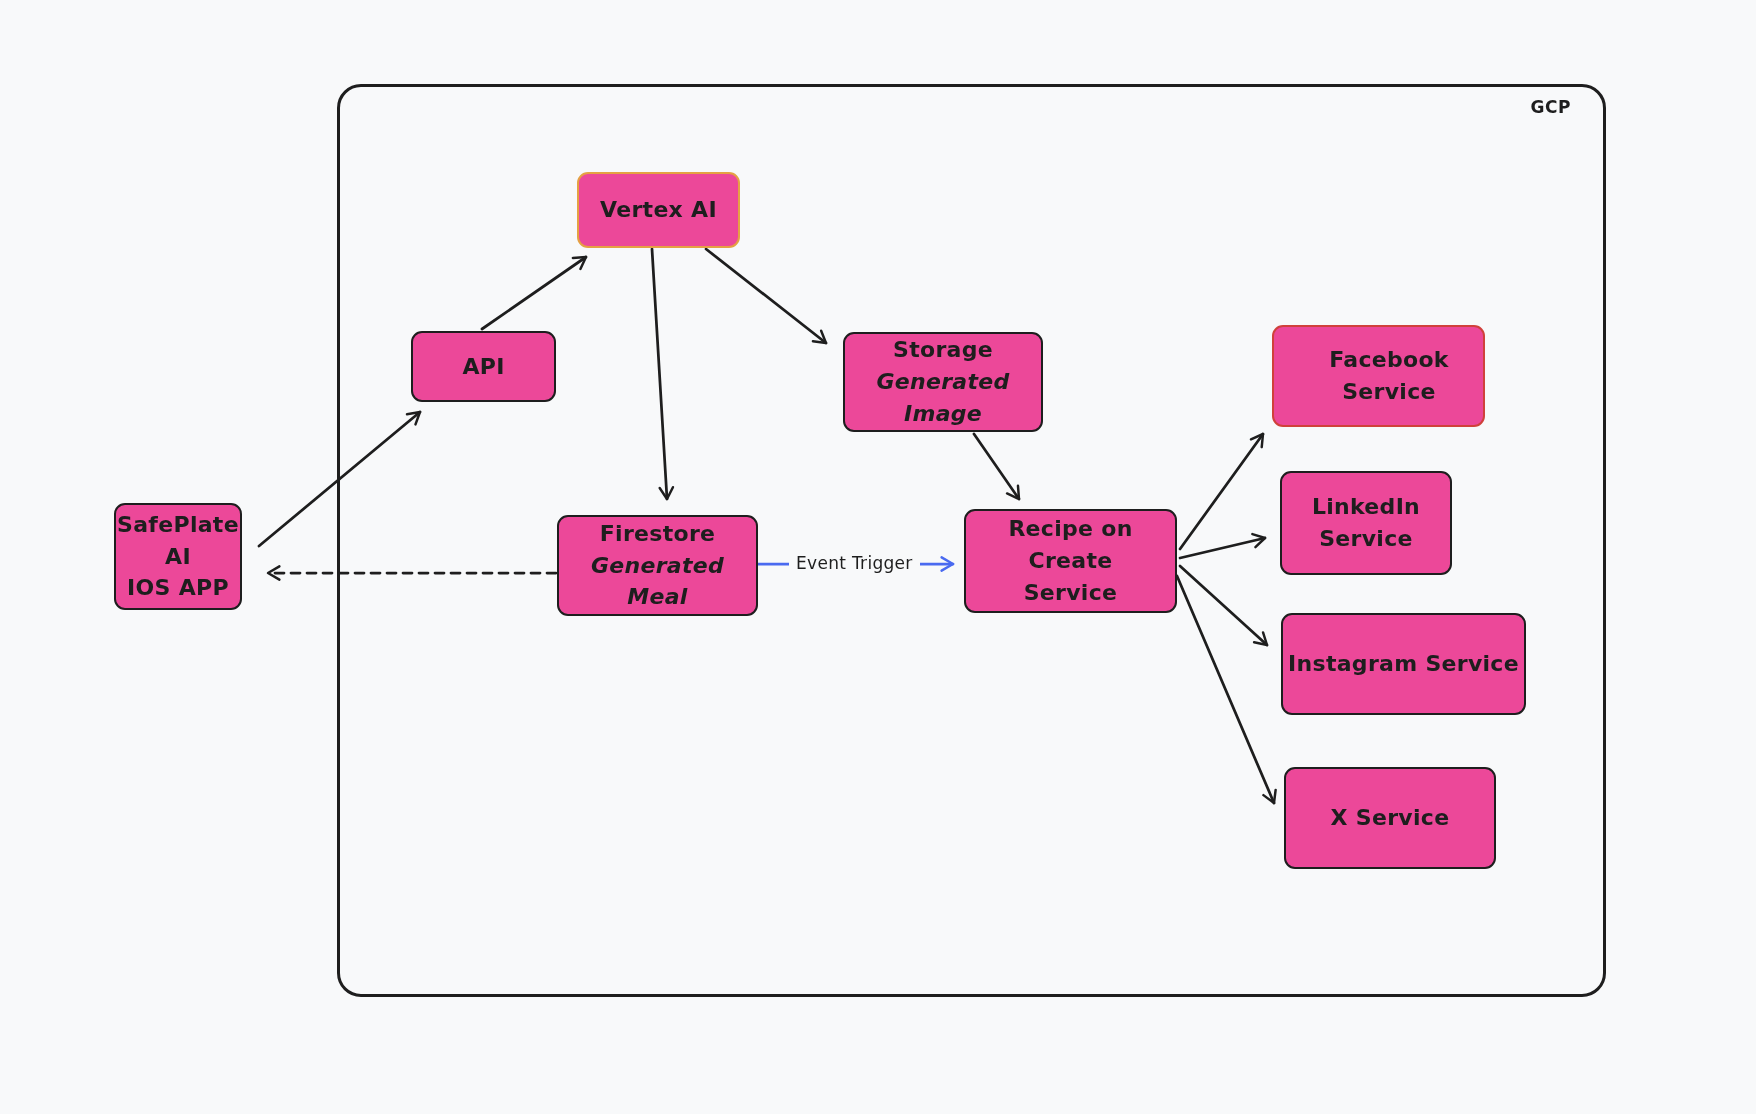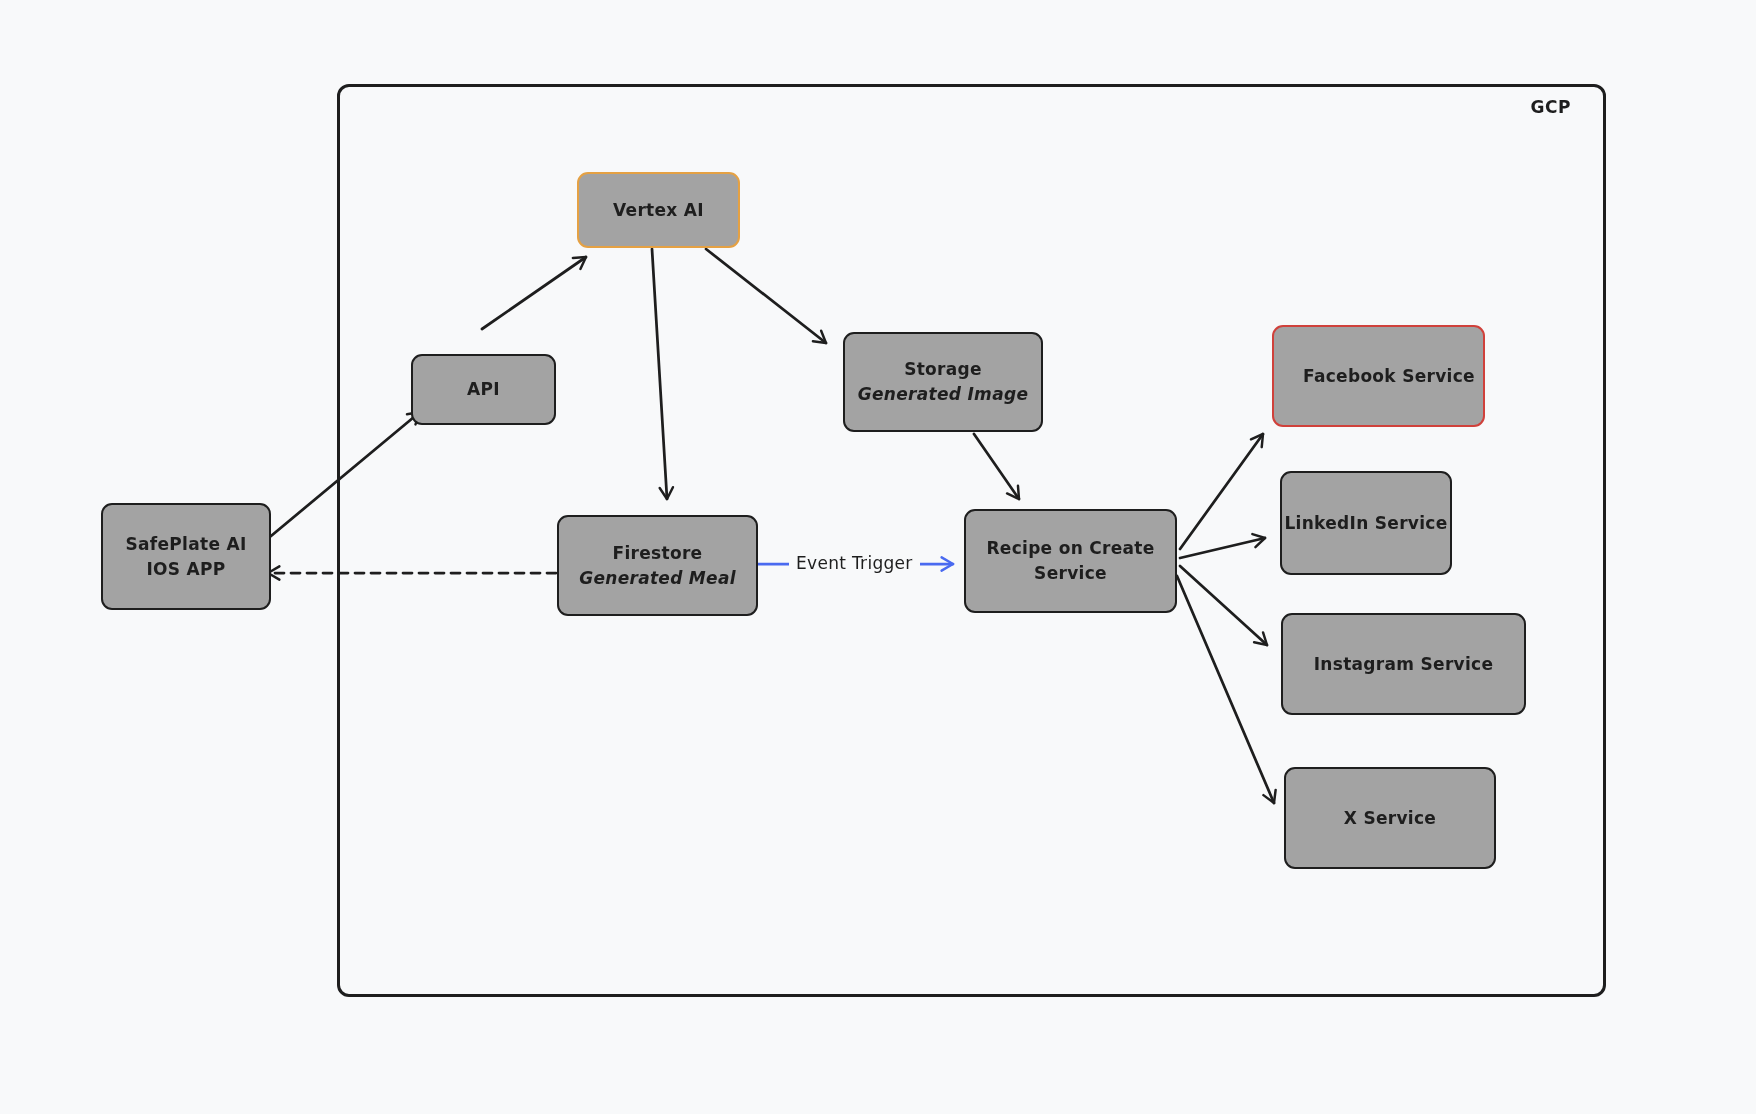--- a/index.html
+++ b/index.html
@@ -10,21 +10,21 @@
     background: #f8f9fa;
     font-family: "DejaVu Sans", "Liberation Sans", sans-serif;
     color: #1e1e1e;
     overflow: hidden;
   }
   .gcp-frame {
     position: absolute;
     left: 337px; top: 84px;
     width: 1269px; height: 913px;
     border: 3px solid #1e1e1e;
-    border-radius: 12px;
+    border-radius: 24px;
     box-sizing: border-box;
     z-index: 1;
   }
   .gcp-label {
     position: absolute;
     top: 10px; right: 32px;
     font-size: 17px;
     font-weight: 700;
     letter-spacing: .5px;
   }
@@ -32,27 +32,27 @@
     position: absolute;
     left: 0; top: 0;
     width: 1756px; height: 1114px;
     z-index: 2;
   }
   .node {
     position: absolute;
     border: 2.5px solid #1e1e1e;
     border-radius: 11px;
     box-sizing: border-box;
-    background: #a3a3a3;
+    background: #ec4899;
     display: flex;
     flex-direction: column;
     align-items: center;
     justify-content: center;
     text-align: center;
-    font-size: 17px;
+    font-size: 22px;
     font-weight: 700;
     line-height: 1.45;
     letter-spacing: .3px;
     z-index: 3;
   }
   .node.orange { border-color: #e5a143; }
   .node.red    { border-color: #d0413b; }
   .node .italic { font-style: italic; }
   .edge-label {
     position: absolute;
@@ -96,26 +96,26 @@
       <path d="M 1180 549 L 1263 434" marker-end="url(#ah-dark)"></path>
       <path d="M 1180 558 L 1265 538" marker-end="url(#ah-dark)"></path>
       <path d="M 1180 566 L 1267 645" marker-end="url(#ah-dark)"></path>
       <path d="M 1177 576 L 1274 803" marker-end="url(#ah-dark)"></path>
       <path d="M 758 564 L 953 564" stroke="#4a6af0" marker-end="url(#ah-blue)"></path>
     </g>
   </svg>
 
   <div class="edge-label">Event Trigger</div>
 
-  <div class="node" style="left:101px; top:503px; width:170px; height:107px;">
+  <div class="node" style="left:114px; top:503px; width:128px; height:107px;">
     <span>SafePlate AI</span>
     <span>IOS APP</span>
   </div>
 
-  <div class="node" style="left:411px; top:331px; width:145px; height:71px;margin-top:23px;">
+  <div class="node" style="left:411px; top:331px; width:145px; height:71px;">
     <span>API</span>
   </div>
 
   <div class="node orange" style="left:577px; top:172px; width:163px; height:76px;">
     <span>Vertex AI</span>
   </div>
 
   <div class="node" style="left:843px; top:332px; width:200px; height:100px;">
     <span>Storage</span>
     <span class="italic">Generated Image</span>

